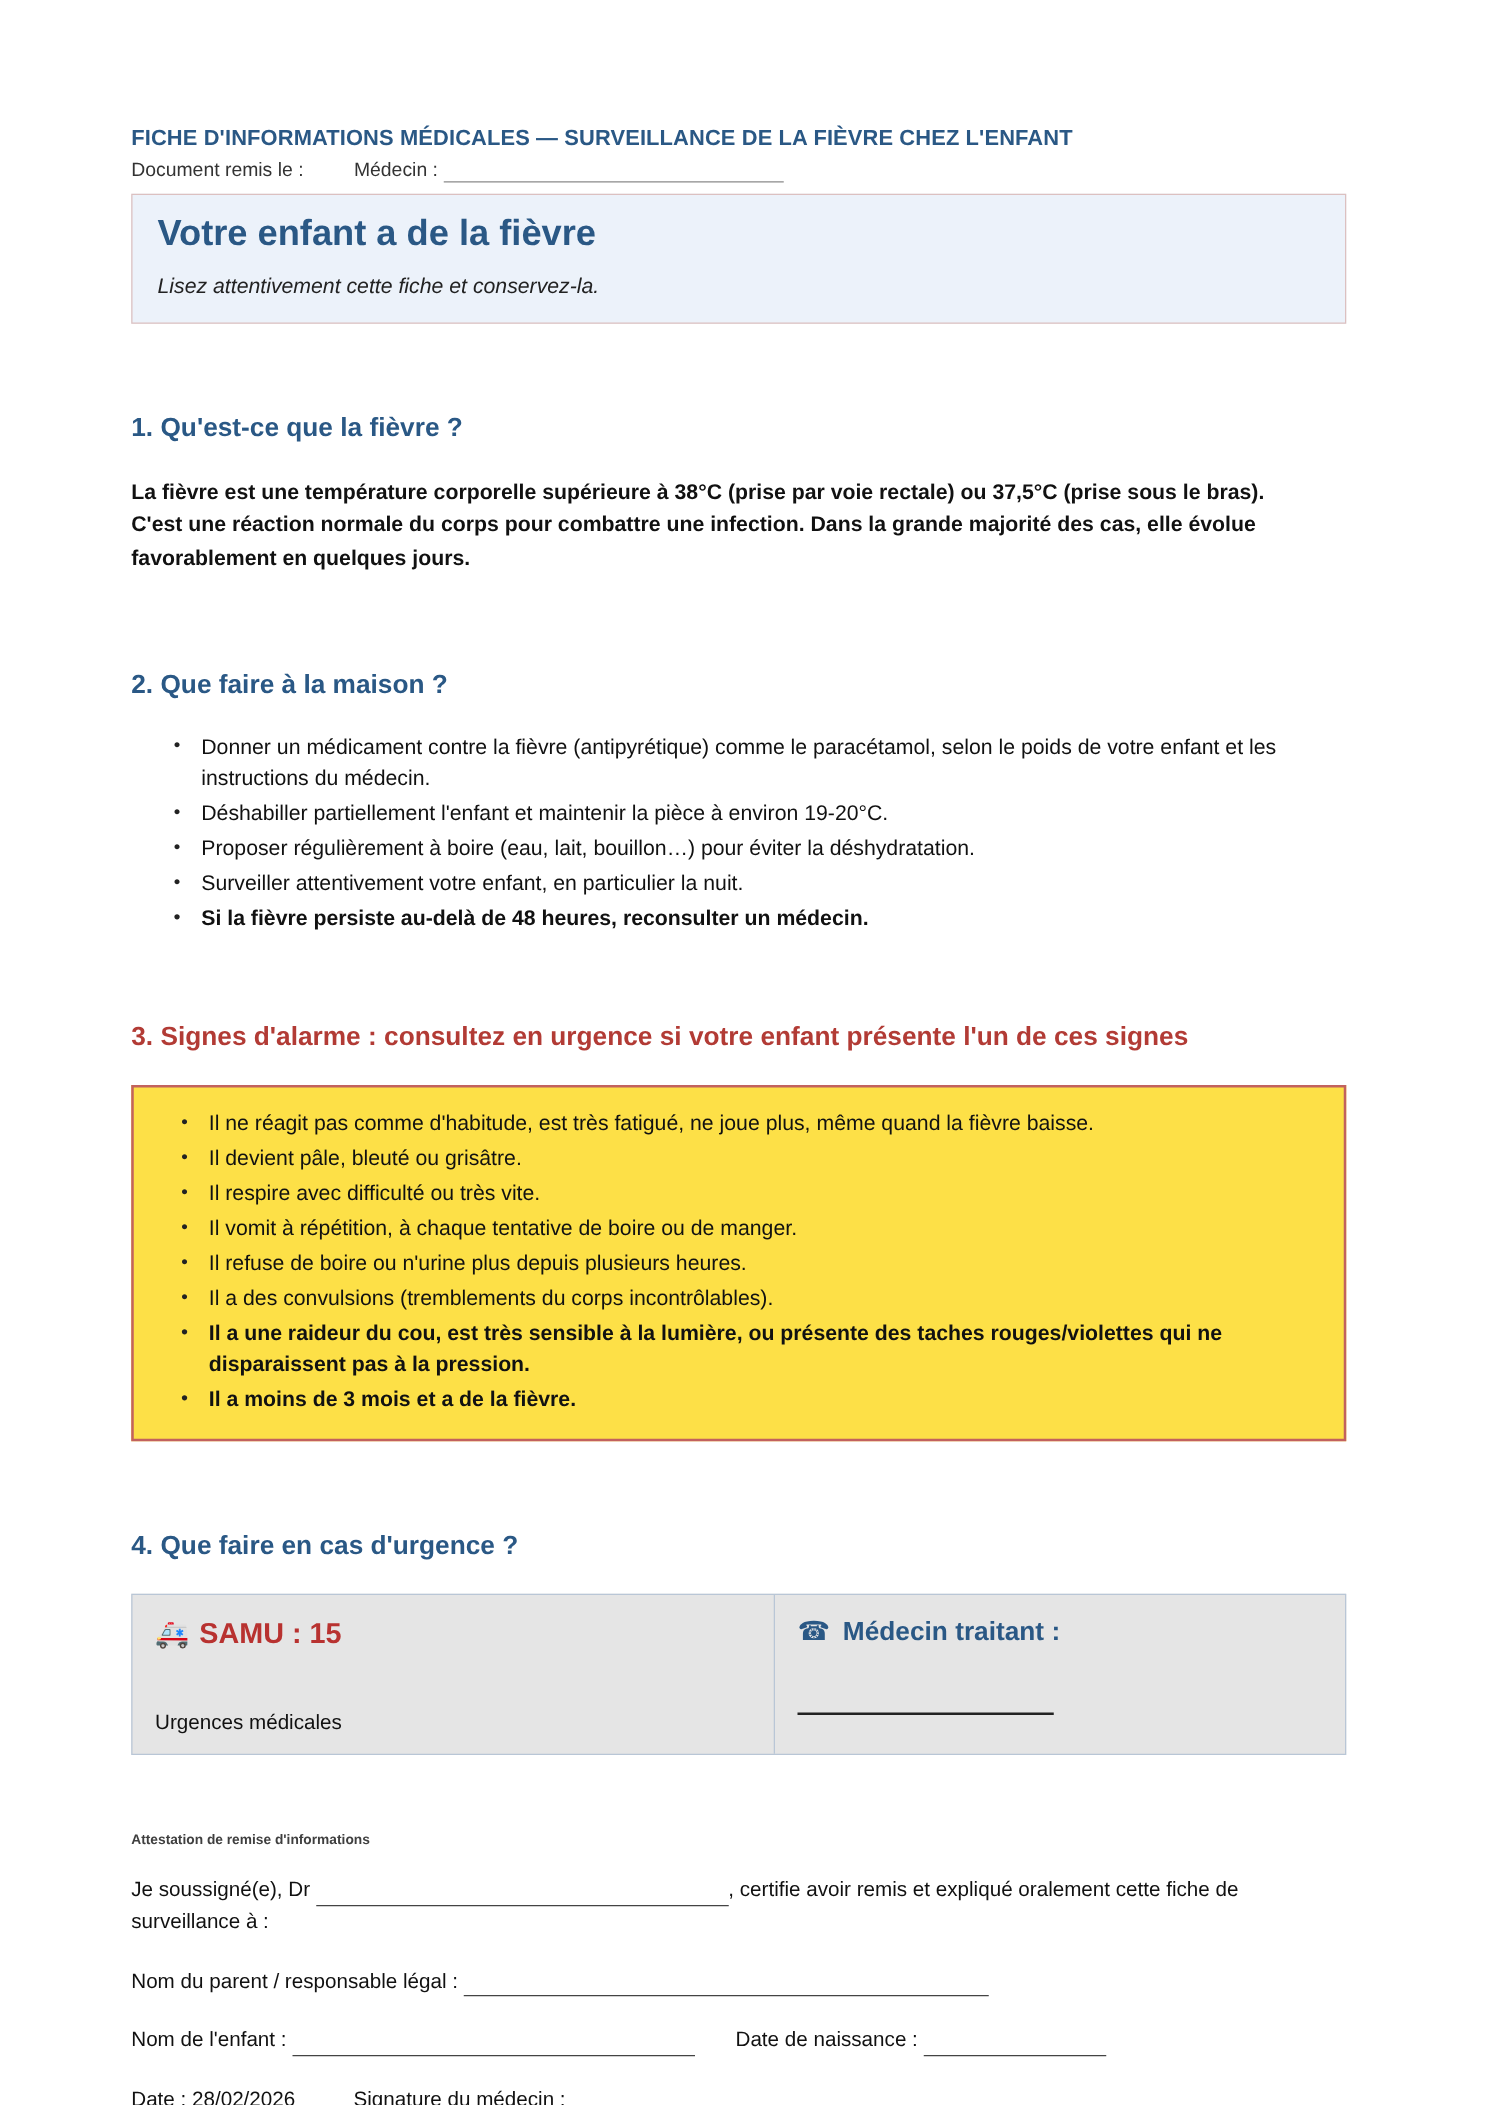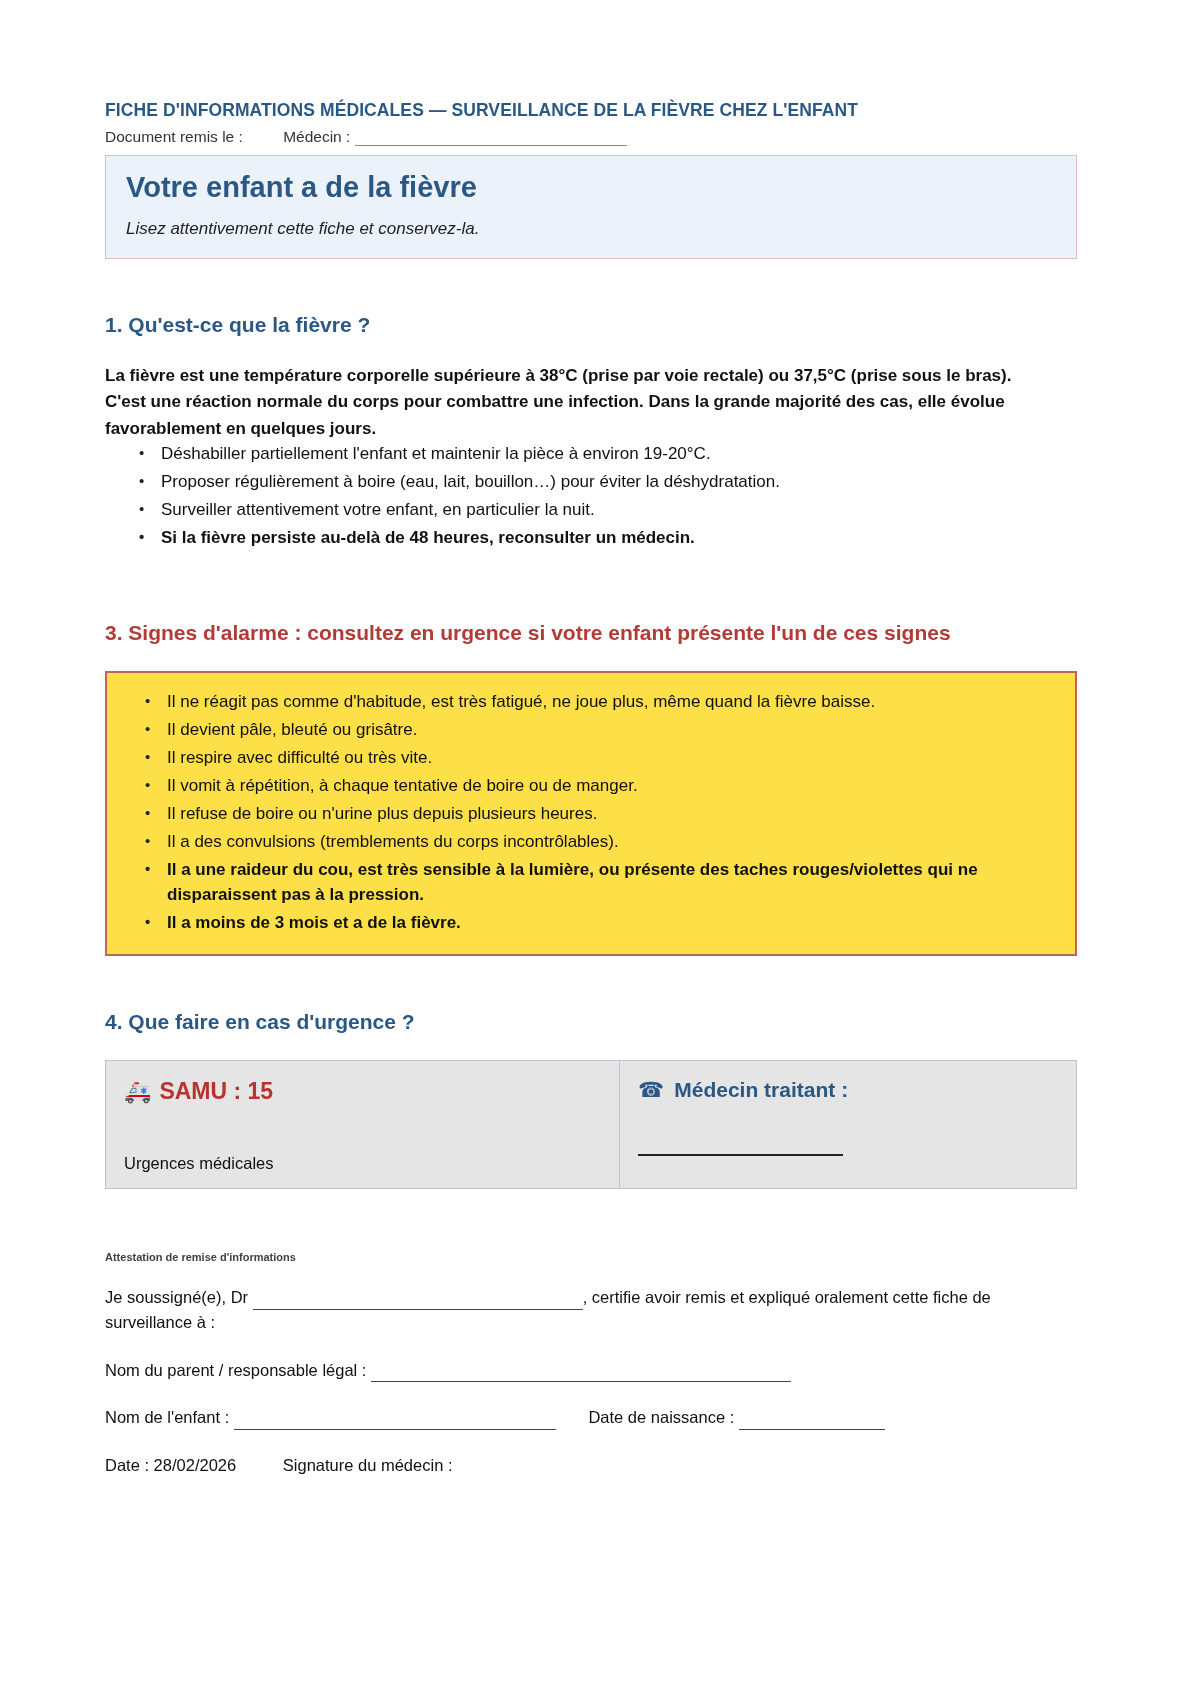--- a/index.html
+++ b/index.html
@@ -25,21 +25,21 @@
 
   
   .banner {
     background:#ecf2fa; border:1px solid #dcc0c0; padding:15px 20px 19px 20px;
   }
   .banner-title { margin:0; font-size:29px; font-weight:bold; color:#2a5885; }
   .banner-sub { margin:15px 0 0 0; font-size:17px; font-style:italic; color:#222; }
 
   
   h2.section-h {
-    font-size:21px; font-weight:bold; color:#2a5885; margin:54px 0 26px 0;
+    font-size:21px; font-weight:bold; color:#2a5885; margin:72px 0 26px 0;
   }
   h2.section-h.gap-lg { margin-top:76px; }
   h2.section-h.red { color:#b23b35; max-width:905px; line-height:1.35; margin:68px 0 24px 0; }
 
   .s1-body { margin:0; font-size:17px; font-weight:bold; line-height:1.55; max-width:940px; }
 
   ul.bullets { list-style:none; margin:0 0 0 30px; padding:0; }
   ul.bullets li {
     position:relative; padding-left:26px; font-size:17px; line-height:1.47;
     margin:0 0 3px 0;
@@ -89,21 +89,23 @@
   </p>
 
   <div class="banner">
     <p class="banner-title">Votre enfant a de la fièvre</p>
     <p class="banner-sub">Lisez attentivement cette fiche et conservez-la.</p>
   </div>
 
   <h2 class="section-h">1. Qu'est-ce que la fièvre ?</h2>
   <p class="s1-body">La fièvre est une température corporelle supérieure à 38°C (prise par voie rectale) ou 37,5°C (prise sous le bras). C'est une réaction normale du corps pour combattre une infection. Dans la grande majorité des cas, elle évolue favorablement en quelques jours.</p>
 
+  <h2 class="section-h gap-lg">2. Que faire à la maison ?</h2>
   <ul class="bullets">
+    <li>Donner un médicament contre la fièvre (antipyrétique) comme le paracétamol, selon le poids de votre enfant et les instructions du médecin.</li>
     <li>Déshabiller partiellement l'enfant et maintenir la pièce à environ 19-20°C.</li>
     <li>Proposer régulièrement à boire (eau, lait, bouillon…) pour éviter la déshydratation.</li>
     <li>Surveiller attentivement votre enfant, en particulier la nuit.</li>
     <li class="bold">Si la fièvre persiste au-delà de 48 heures, reconsulter un médecin.</li>
   </ul>
 
   <h2 class="section-h red">3. Signes d'alarme : consultez en urgence si votre enfant présente l'un de ces signes</h2>
   <div class="alarm-box">
     <ul class="bullets">
       <li>Il ne réagit pas comme d'habitude, est très fatigué, ne joue plus, même quand la fièvre baisse.</li>

